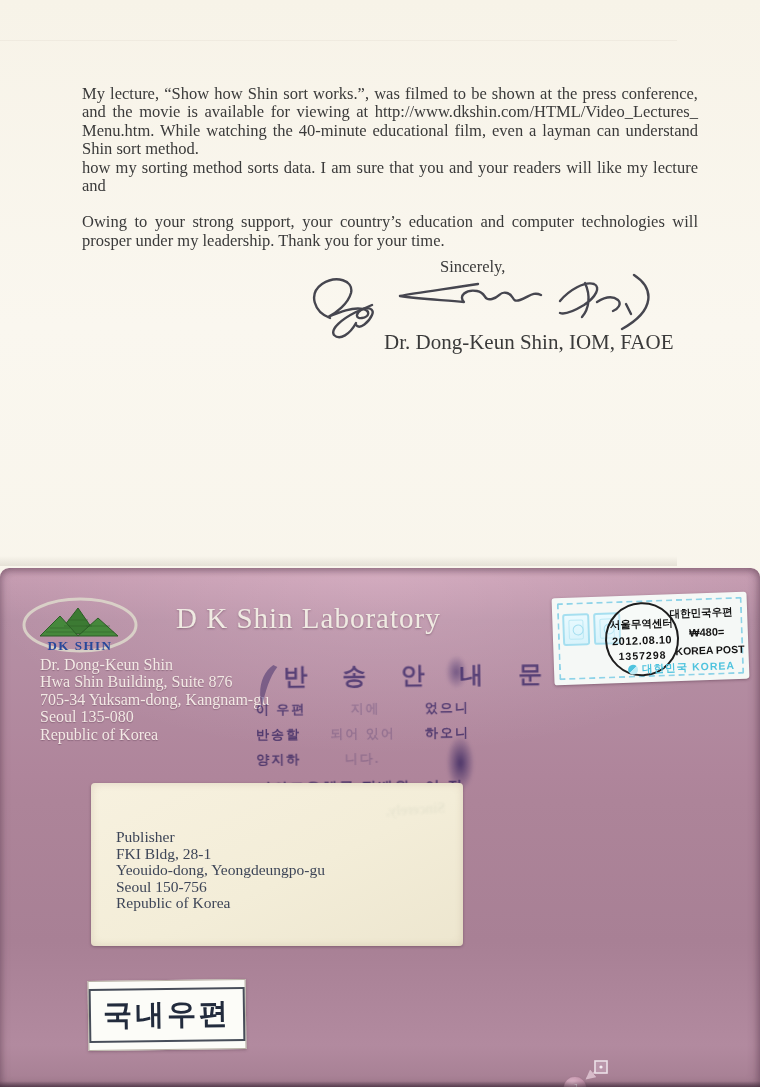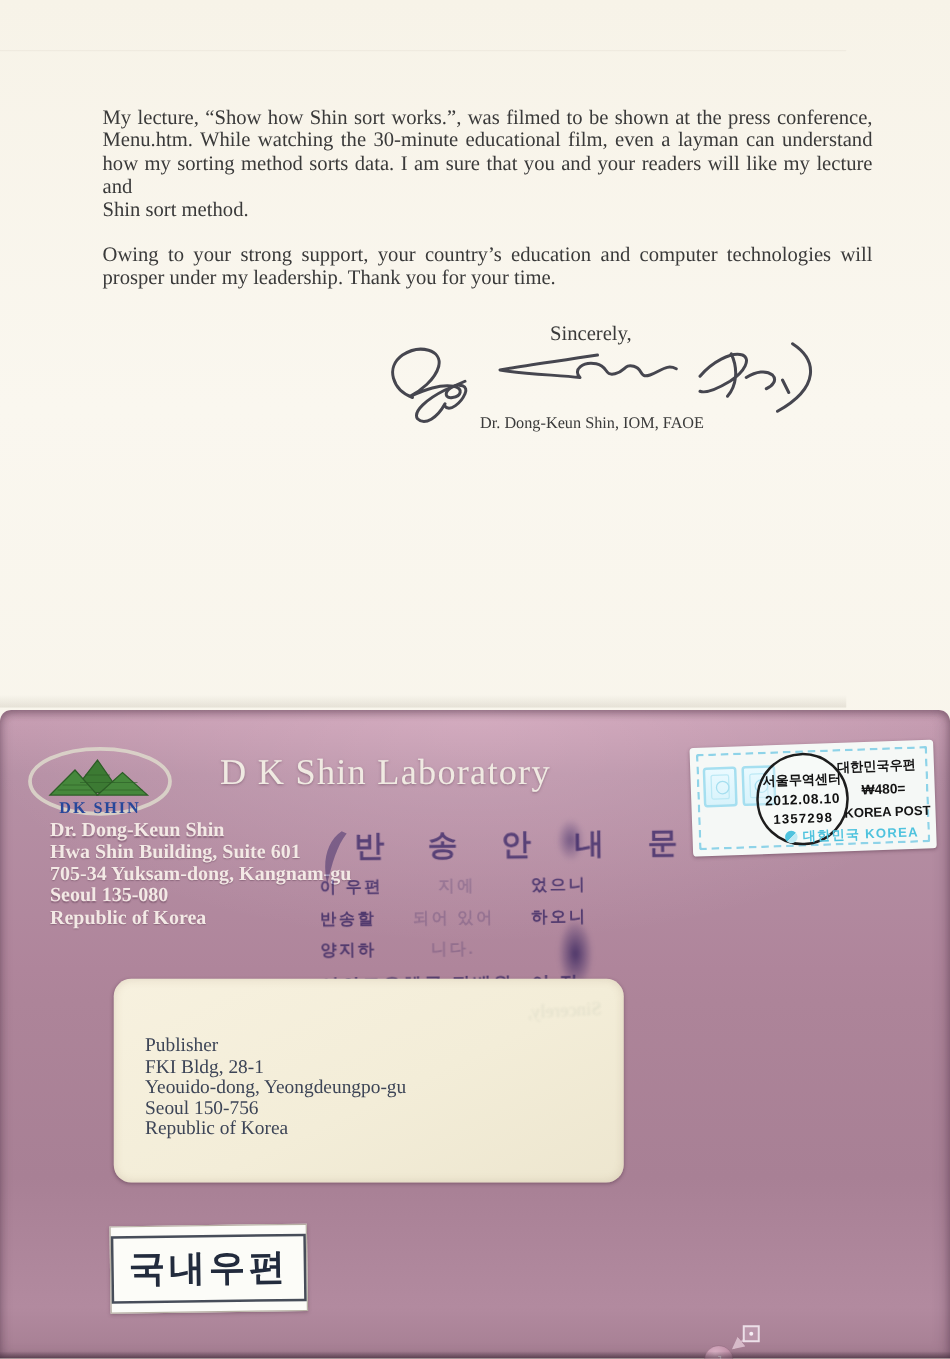--- a/index.html
+++ b/index.html
@@ -15,21 +15,21 @@
   .letter::before{ content:""; position:absolute; left:0; top:40px; width:100%; height:1px; background:rgba(120,110,80,.06); }
   .letter::after { content:""; position:absolute; left:0; bottom:2px; width:100%; height:10px;
                    background:linear-gradient(rgba(90,80,60,0), rgba(90,80,60,.12)); }
   .letter-text { position:absolute; left:82px; width:616px; top:85px;
                  font-size:16.5px; line-height:18.4px; color:#3a3a3a; }
   .jline { text-align:justify; text-align-last:justify; white-space:normal; }
   .jline.last { text-align-last:left; }
   .pgap { height:18px; }
   .closing { position:absolute; left:440px; top:257px; font-size:16.5px; color:#3a3a3a; }
   .sig-svg { position:absolute; left:0; top:0; width:760px; height:568px; pointer-events:none; }
-  .sig-name { position:absolute; left:384px; top:330px; font-size:13px; color:#3a3a3a; }
+  .sig-name { position:absolute; left:384px; top:330px; font-size:21px; color:#3a3a3a; }
 
   
   .envelope {
     position:absolute; left:0; top:568px; width:760px; height:519px;
     border-radius:9px 9px 0 0;
     background:
       radial-gradient(90% 60% at 50% 0%, rgba(255,220,235,.25), rgba(255,220,235,0) 60%),
       linear-gradient(180deg,#c79db2 0%, #b690a5 10%, #af859b 40%, #ad8499 45%, #a88095 72%, #b28a9f 92%, #a57e92 100%);
     background-color:#ae8499;
     box-shadow: inset 0 3px 6px rgba(70,40,60,.35), inset -4px -2px 10px rgba(70,40,60,.22), inset 3px 0 8px rgba(70,40,60,.15);
@@ -37,21 +37,21 @@
   .envelope::after { content:""; position:absolute; left:0; bottom:0; width:100%; height:6px;
                      background:linear-gradient(rgba(45,28,42,0), rgba(45,28,42,.55)); }
 
   
   .logo { position:absolute; left:20px; top:28px; width:124px; height:62px; }
   
   .company { position:absolute; left:176px; top:34px; font-size:29px; letter-spacing:1px;
              color:#f0eae2; text-shadow:0 1px 2px rgba(96,62,84,.55), 0 0 1px rgba(255,255,255,.4); }
   
   .return-address { position:absolute; left:40px; top:88px; font-size:16px; line-height:17.4px;
-                    color:#f3e9e5; text-shadow:0 1px 1px rgba(96,62,84,.45);font-weight:bold; }
+                    color:#f3e9e5; text-shadow:0 1px 1px rgba(96,62,84,.45); }
 
   
   .stamp { position:absolute; left:256px; top:92px; width:214px; height:136px;
            color:#5b50a3; transform:rotate(-0.6deg);
            font-family:"Liberation Sans", sans-serif; mix-blend-mode:multiply; }
   .stamp-title { font-size:24px; font-weight:bold; letter-spacing:14px; margin-left:28px;
                  opacity:.82; filter:blur(.3px); white-space:nowrap; }
   .stamp-lines { margin-top:8px; display:flex; flex-direction:column; gap:7px; }
   .stamp-line { display:flex; justify-content:space-between; font-size:13px; font-weight:bold;
                 letter-spacing:2px; opacity:.85; filter:blur(.25px); }
@@ -86,21 +86,21 @@
   .meter-right { position:absolute; right:9px; top:13px; width:64px; text-align:center; color:#141414; }
   .meter-right .svc { font-size:10.5px; font-weight:bold; white-space:nowrap; margin-left:-10px; }
   .meter-right .amt { font-size:11px; font-weight:bold; margin-top:6px; }
   .meter-right .car { font-size:10.5px; font-weight:bold; margin-top:6px; white-space:nowrap; }
   .meter-footer { position:absolute; right:14px; bottom:6px; font-size:10.5px; font-weight:bold;
                   color:#4fc3de; letter-spacing:1px; display:flex; align-items:center; gap:4px; }
   .kp-dot { width:10px; height:10px; border-radius:50%;
             background:linear-gradient(135deg,#4fc3de 50%, #bfeaf4 50%); display:inline-block; }
 
   
-  .window { position:absolute; left:91px; top:215px; width:408px; height:163px; border-radius:14px;
+  .window { position:absolute; left:91px; top:215px; width:372px; height:163px; border-radius:4px;
             background:linear-gradient(155deg,#f7f1df 0%,#f3edd8 55%,#ede6cf 100%);
             box-shadow: inset 0 0 8px rgba(120,90,60,.18), 0 1px 3px rgba(70,40,60,.4); overflow:hidden; }
   .recipient { position:absolute; left:25px; top:46px; font-size:15.5px; line-height:16.6px; color:#3d4557; }
   .showthrough { position:absolute; right:18px; top:18px; transform:scaleX(-1) rotate(3deg);
                  color:#6e8574; opacity:.12; filter:blur(.8px); font-size:15px; }
 
   
   .domestic { position:absolute; left:88px; top:412px; width:158px; height:70px; background:#fcfcf8;
               border:1px solid #b7b0a4; box-shadow:0 1px 3px rgba(70,40,60,.35); transform:rotate(-0.8deg);
               display:flex; align-items:center; justify-content:center; }
@@ -113,23 +113,24 @@
   .addr-line { white-space:nowrap; }
 </style>
 </head>
 <body>
 
 <div class="page">
 
   <section class="letter">
     <div class="letter-text">
       <div class="jline">My lecture, “Show how Shin sort works.”, was filmed to be shown at the press conference,</div>
-      <div class="jline">Menu.htm. While watching the 30-minute educational film, even a layman can understand</div>
+      <div class="jline">and the movie is available for viewing at http://www.dkshin.com/HTML/Video_Lectures_</div>
+      <div class="jline">Menu.htm. While watching the 40-minute educational film, even a layman can understand</div>
+      <div class="jline last">Shin sort method.</div>
       <div class="jline">how my sorting method sorts data. I am sure that you and your readers will like my lecture and</div>
-      <div class="jline last">Shin sort method.</div>
       <div class="pgap"></div>
       <div class="jline">Owing to your strong support, your country’s education and computer technologies will</div>
       <div class="jline last">prosper under my leadership. Thank you for your time.</div>
     </div>
 
     <div class="closing">Sincerely,</div>
 
     <svg class="sig-svg" viewBox="0 0 760 568">
       <g fill="none" stroke="#2e2e3a" stroke-width="2.4" stroke-linecap="round" stroke-linejoin="round" opacity="0.88">
         <path d="M330,318 C314,312 308,294 322,284 C336,275 354,280 351,293 C348,304 336,313 328,317 C340,312 352,307 363,309 C371,311 369,317 362,318 C356,319 355,314 361,310 C368,306 375,309 372,315 C369,322 360,330 356,325"></path>
@@ -303,21 +304,21 @@
           </g>
         </g>
         <text x="60" y="54" text-anchor="middle" font-family="Liberation Serif, serif" font-size="13" font-weight="bold" fill="#27479a" letter-spacing="1.5">DK SHIN</text>
       </svg>
     </div>
 
     <div class="company">D K Shin Laboratory</div>
 
     <div class="return-address">
         <div class="addr-line">Dr. Dong-Keun Shin</div>
-        <div class="addr-line">Hwa Shin Building, Suite 601</div>
+        <div class="addr-line">Hwa Shin Building, Suite 876</div>
         <div class="addr-line">705-34 Yuksam-dong, Kangnam-gu</div>
         <div class="addr-line">Seoul 135-080</div>
         <div class="addr-line">Republic of Korea</div>
       </div>
 
     <div class="stamp">
       <svg class="quill" width="26" height="46" viewBox="0 0 26 46">
         <path d="M20,2 C8,10 4,26 8,44 C12,28 16,14 24,4 Z" fill="#5b50a3" opacity=".8"></path>
       </svg>
       <div class="stamp-title">반 송 안 내 문</div>

